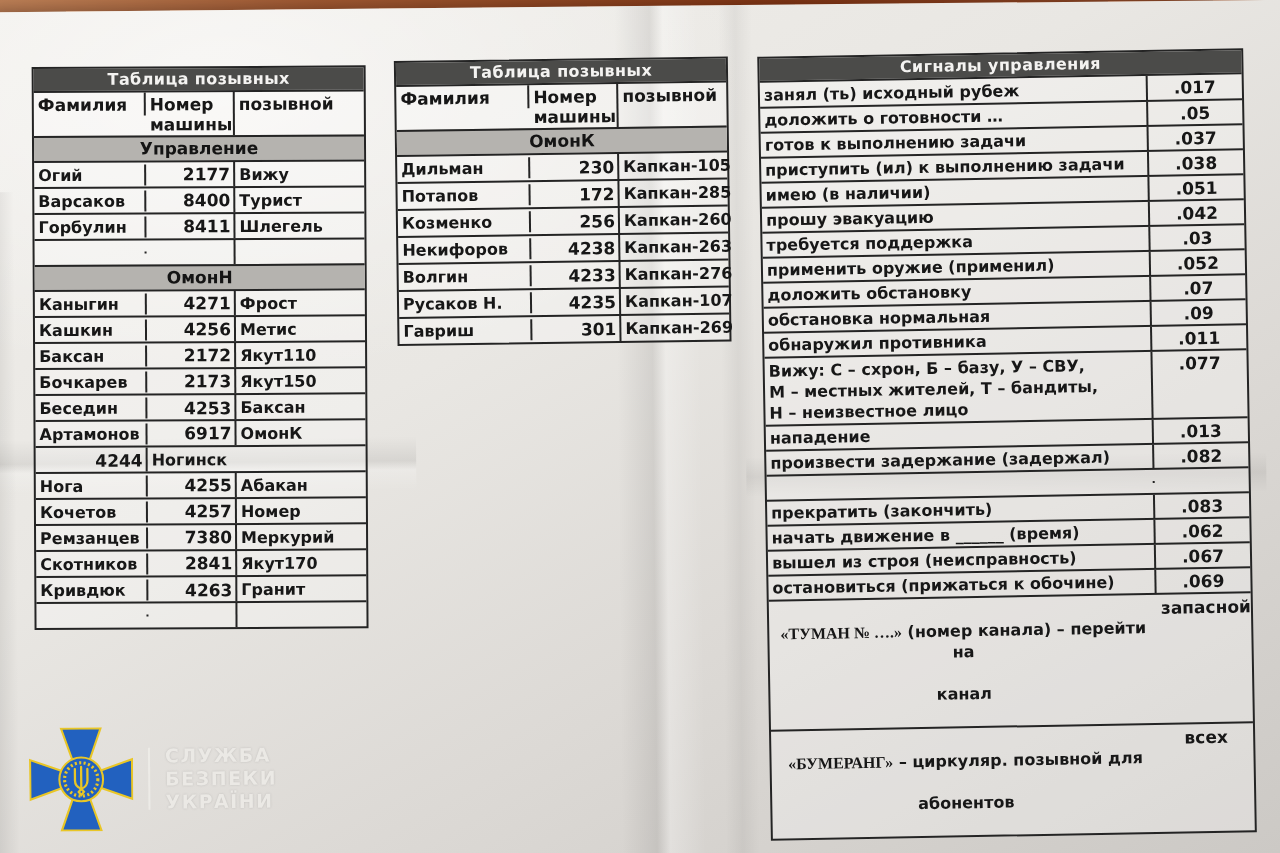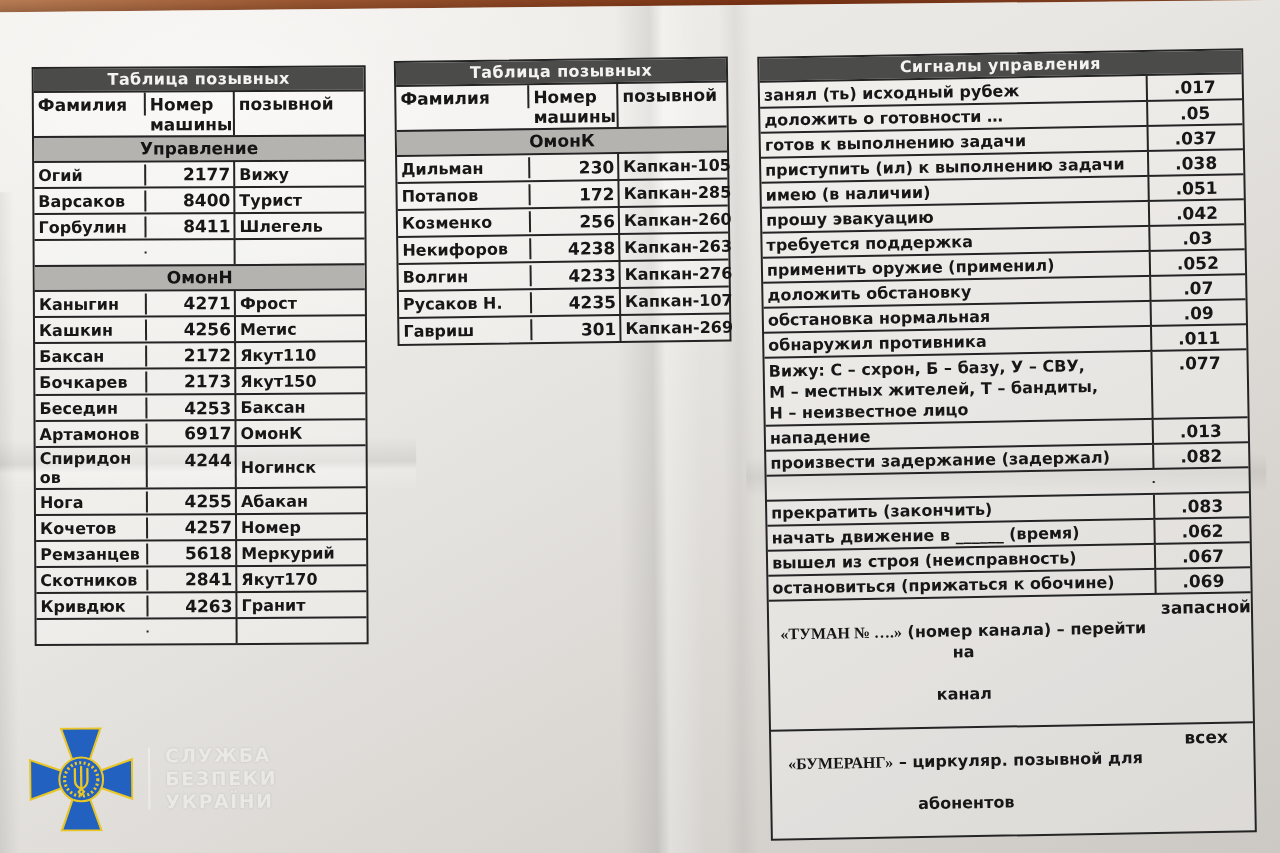--- a/index.html
+++ b/index.html
@@ -134,37 +134,36 @@
         <div class="td c0">Беседин</div>
         <div class="td c1">4253</div>
         <div class="td c2">Баксан</div>
       </div>
       <div class="tr">
         <div class="td c0">Артамонов</div>
         <div class="td c1">6917</div>
         <div class="td c2">ОмонК</div>
       </div>
       <div class="tr h44 top">
-        <div class="td c0">Спиридонов</div>
         <div class="td c1">4244</div>
         <div class="td c2">Ногинск</div>
       </div>
       <div class="tr">
         <div class="td c0">Нога</div>
         <div class="td c1">4255</div>
         <div class="td c2">Абакан</div>
       </div>
       <div class="tr">
         <div class="td c0">Кочетов</div>
         <div class="td c1">4257</div>
         <div class="td c2">Номер</div>
       </div>
       <div class="tr">
         <div class="td c0">Ремзанцев</div>
-        <div class="td c1">5618</div>
+        <div class="td c1">7380</div>
         <div class="td c2">Меркурий</div>
       </div>
       <div class="tr">
         <div class="td c0">Скотников</div>
         <div class="td c1">2841</div>
         <div class="td c2">Якут170</div>
       </div>
       <div class="tr h46 top">
         <div class="td c0">Кривдюк</div>
         <div class="td c1">4263</div>

